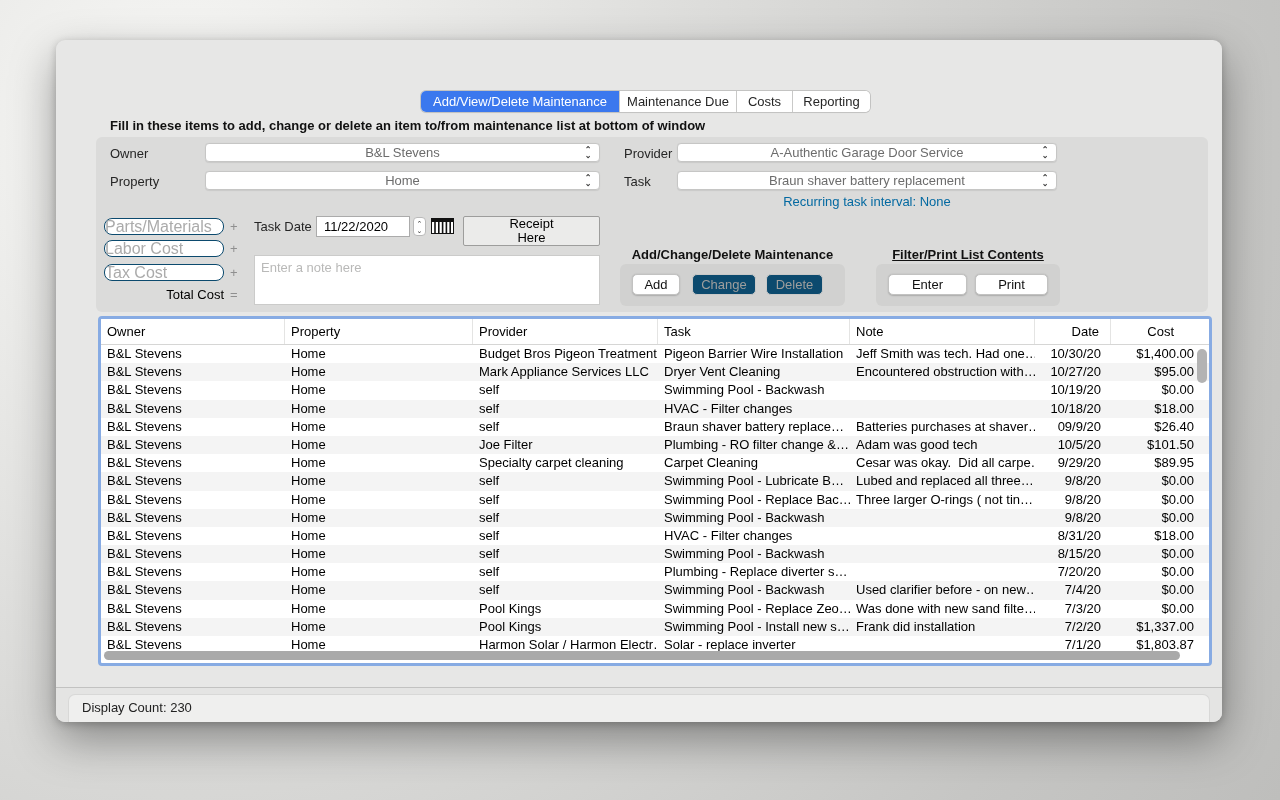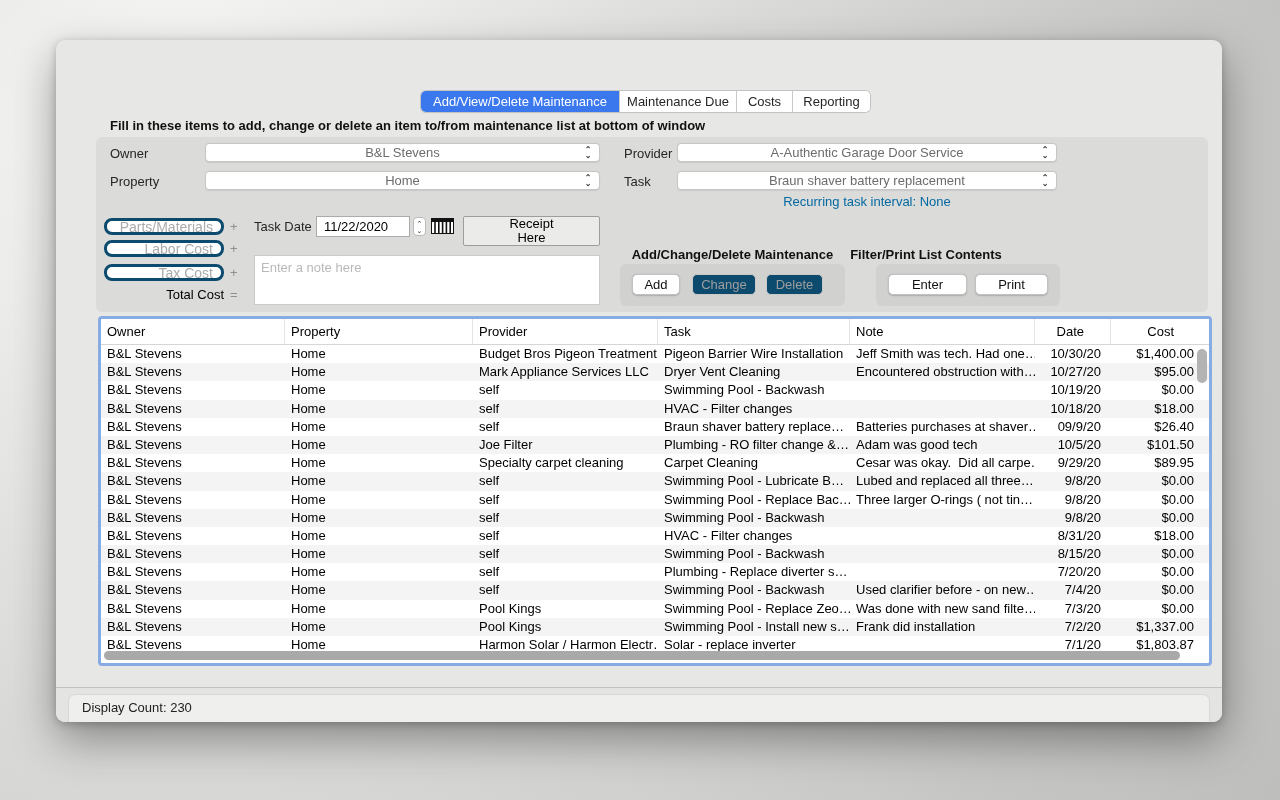--- a/index.html
+++ b/index.html
@@ -35,22 +35,22 @@
     background:#dbdbda; border-radius:6px; }
   .flabel { position:absolute; color:#262626; }
   .popup { position:absolute; height:19px; background:#fff; border:1px solid #c6c6c5; border-radius:4px;
     box-shadow:0 0.5px 1px rgba(0,0,0,0.08); color:#6c6c6c; text-align:center; line-height:17px; }
   .popup .chevrons { position:absolute; right:6px; top:1px; width:10px; height:16px; display:flex;
     flex-direction:column; align-items:center; justify-content:center; color:#3c3c3c;
     font-size:8px; line-height:6px; font-weight:bold; }
   .recurring { position:absolute; left:581px; top:57px; width:380px; text-align:center; color:#0369a1; }
 
   .costfield { position:absolute; left:8px; width:120px; height:17px; background:#fff;
-    border:3px solid #0c4a6e; border-radius:8px; text-align:right; padding-right:8px;
-    color:#ababab; line-height:15px; font-size:14px; font-family:"Liberation Sans",sans-serif; }
+    border:1px solid #0c4a6e; border-radius:8px; text-align:left; padding-right:8px;
+    color:#ababab; line-height:15px; font-size:16px; font-family:"Liberation Sans",sans-serif; }
   .costfield::placeholder { color:#ababab; }
   .op { position:absolute; left:134px; color:#8f8f8f; }
   .totalcost { position:absolute; left:8px; top:150px; width:120px; text-align:right; color:#000; }
 
   .datelabel { position:absolute; left:158px; top:82px; color:#262626; }
   .dateinput { position:absolute; left:220px; top:79px; width:94px; height:21px; background:#fff;
     border:1px solid #ababab; padding-left:7px; font-size:13px; color:#000;
     font-family:"Liberation Sans",sans-serif; }
   .stepper { position:absolute; left:317px; top:80px; width:13px; height:19px; background:#fff;
     border:1px solid #bababa; border-radius:4px; display:flex; flex-direction:column;
@@ -60,37 +60,37 @@
   .receipt { position:absolute; left:367px; top:79px; width:137px; height:30px; background:#ebebea;
     border:1px solid #9d9d9c; border-radius:2px; text-align:center; color:#000;
     display:flex; flex-direction:column; justify-content:center; line-height:14px; }
   .noteinput { position:absolute; left:158px; top:118px; width:346px; height:50px; background:#fff;
     border:1px solid #cbcbca; resize:none; padding:4px 6px; font-size:13px;
     font-family:"Liberation Sans",sans-serif; color:#000; }
   .noteinput::placeholder { color:#b9b9b8; }
 
   .groupheading { position:absolute; top:110px; font-weight:bold; color:#111; text-align:center; }
   .gh-maint { left:524px; width:225px; }
-  .gh-filter { left:738px; width:184px; }
+  .gh-filter { left:780px; width:184px;text-decoration:underline; }
   .subpanel { position:absolute; top:127px; height:42px; background:#d1d1d0; border-radius:6px; }
   .sp-maint { left:524px; width:225px; }
   .sp-filter { left:780px; width:184px; }
   .btn { position:absolute; top:10px; height:21px; background:#fff; border:0.5px solid #c2c2c1;
     border-radius:5px; box-shadow:0 0.5px 1.5px rgba(0,0,0,0.18); text-align:center;
     line-height:20px; color:#111; }
   .btn.disabled { background:#0c4a6e; color:#9e9e9d; box-shadow:none; border-color:#c9c9c8; }
   .b-add{left:12px;width:48px}.b-change{left:72px;width:64px}.b-delete{left:146px;width:57px}
   .b-filter{left:12px;width:79px}.b-print{left:99px;width:73px}
 
   
   .table-wrap { position:absolute; left:42px; top:276px; width:1114px; height:350px;
     border:3px solid #87abe3; border-radius:4px; background:#fff; overflow:hidden; }
   .thead { display:flex; height:26px; border-bottom:1px solid #d6d6d5; background:#fff; }
   .thead .tcell { line-height:25px; color:#000; border-right:1px solid #e4e4e3; }
-  .thead .c-date { padding-right:26px;text-align:right; }
+  .thead .c-date { padding-right:11px;text-align:right; }
   .thead .c-cost { padding-right:32px; border-right:none; }
   .tcell { white-space:pre; overflow:hidden; padding-left:6px; flex:none; }
   .c-owner{width:184px}.c-property{width:188px}.c-provider{width:185px}
   .c-task{width:192px}.c-note{width:185px}
   .c-date{width:76px; text-align:right; padding-left:0; padding-right:10px}
   .c-cost{width:95px; text-align:right; padding-left:0; padding-right:12px}
   .tbody { position:relative; }
   .trow { display:flex; height:18.2px; line-height:18.2px; background:#fff; color:#000; }
   .trow.alt { background:#f4f4f4; }
 

